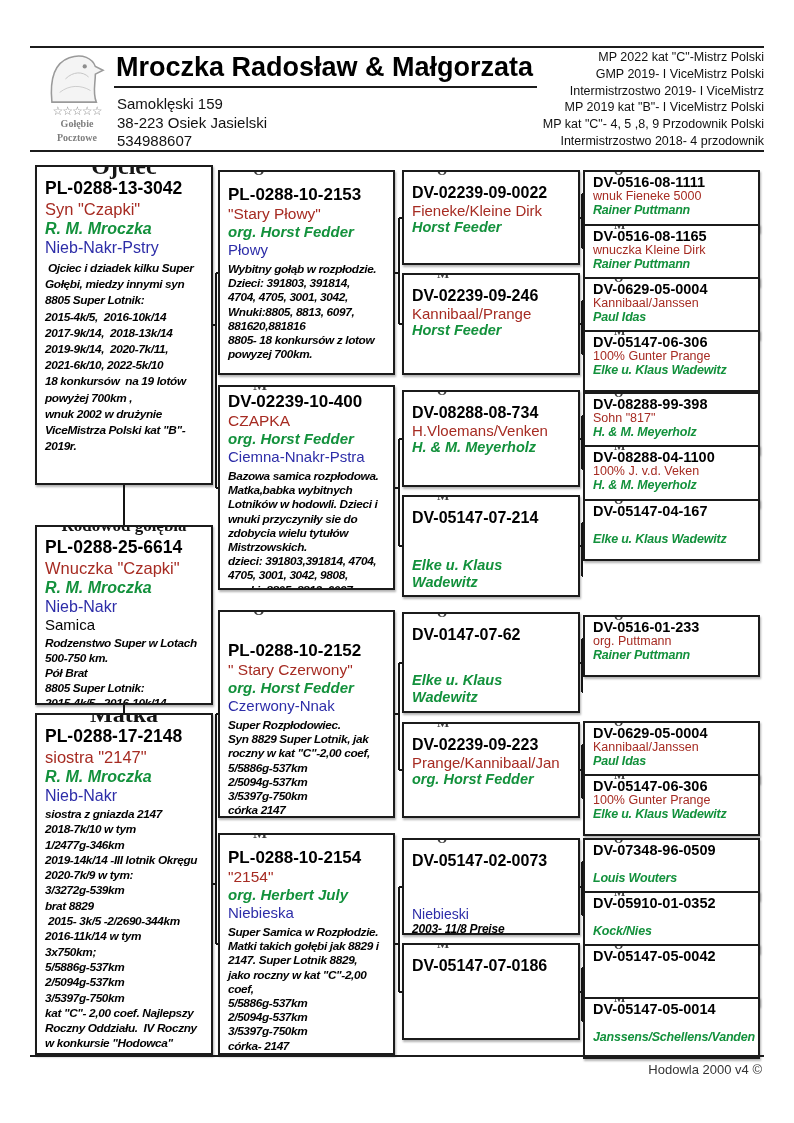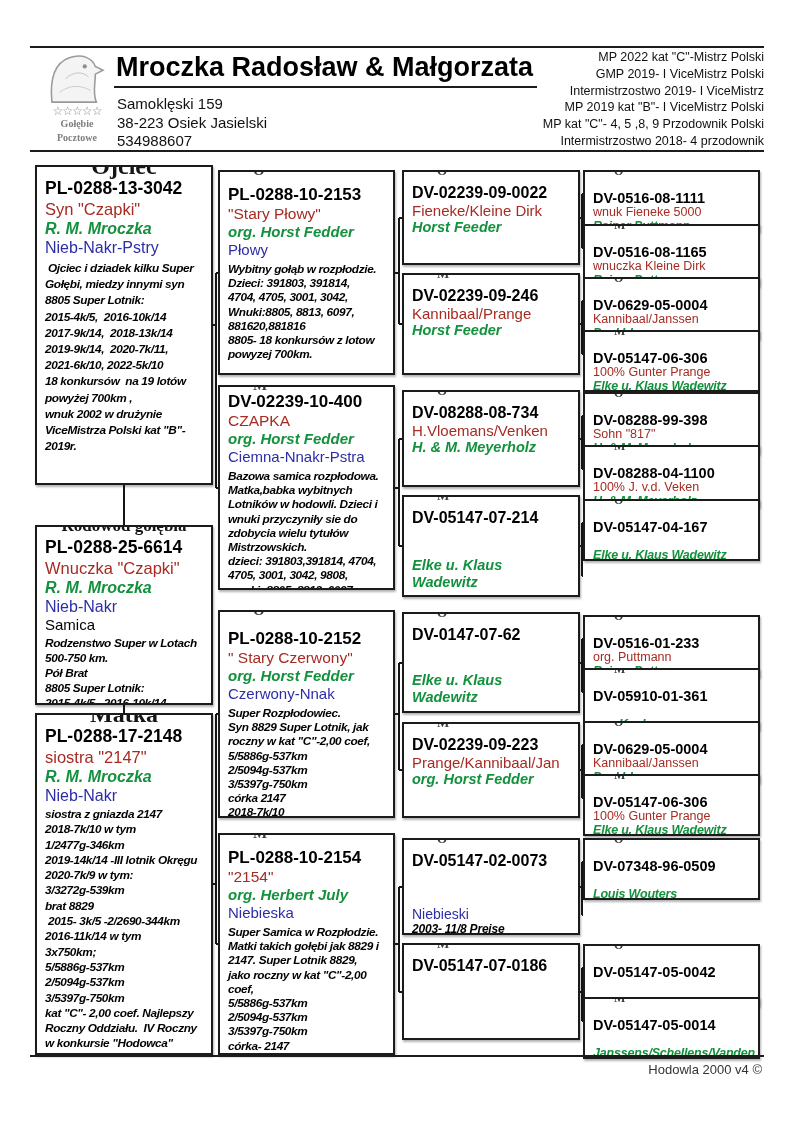--- a/index.html
+++ b/index.html
@@ -17,21 +17,21 @@
   #addr{position:absolute;left:117px;top:95px;font-size:15px;line-height:18.5px;color:#111;}
   #ach{position:absolute;right:30px;top:49px;text-align:right;font-size:12.5px;line-height:16.8px;color:#101010;}
 
   
   .box{position:absolute;background:#fff;border:2px solid #1b1b1b;border-radius:0;
        box-sizing:border-box;padding:5px 7px 3px 8px;overflow:hidden;
        box-shadow:1px 1.5px 2px rgba(0,0,0,.3);}
   .col1{left:35px;width:178px;}
   .col2{left:218px;width:177px;}
   .col3{left:402px;width:178px;}
-  .col4{left:583px;width:177px;height:62px;padding-top:18px;}
+  .col4{left:583px;width:177px;height:62px;padding-top:2px;}
 
   .hlab{position:absolute;left:50%;transform:translateX(-50%);background:#fff;padding:0 6px;
         font-family:"Liberation Serif",serif;font-weight:bold;white-space:nowrap;color:#151515;line-height:1;}
   .hlab.big{font-size:24px;top:-13px;}
   .hlab.mid{font-size:17px;top:-10px;}
   .slab{position:absolute;background:#fff;padding:0 5px;font-family:"Liberation Serif",serif;
         font-weight:bold;color:#3c3c3c;line-height:1;}
   .col2 .slab{font-size:15px;top:-9px;left:28px;}
   .col3 .slab{font-size:13px;top:-8px;left:28px;}
   .col4 .slab{font-size:12px;top:-7px;left:24px;}
@@ -189,21 +189,21 @@
 Lotników w hodowli. Dzieci i
 wnuki przyczyniły sie do
 zdobycia wielu tytułów
 Mistrzowskich.
 dzieci: 391803,391814, 4704,
 4705, 3001, 3042, 9808,
 wnuki: 8805, 8813, 6097,</div>
   </div>
   <div class="box col2" id="g2-2" style="top:610px;height:208px">
     <span class="slab">O</span>
-    <div class="ring" style="margin-top:12px">PL-0288-10-2152</div>
+    <div class="ring" style="margin-top:24px">PL-0288-10-2152</div>
     <div class="pname">" Stary Czerwony"</div>
     <div class="owner">org. Horst Fedder</div>
     <div class="breed">Czerwony-Nnak</div>
     <div class="desc">Super Rozpłodowiec.
 Syn 8829 Super Lotnik, jak
 roczny w kat "C"-2,00 coef,
 5/5886g-537km
 2/5094g-537km
 3/5397g-750km
 córka 2147
@@ -318,43 +318,43 @@
     <div class="ring">DV-05147-04-167</div>
     <div class="pname"></div>
     <div class="owner">Elke u. Klaus Wadewitz</div>
   </div>
   <div class="box col4" id="g4-8" style="top:615px">
     <span class="slab">O</span>
     <div class="ring">DV-0516-01-233</div>
     <div class="pname">org. Puttmann</div>
     <div class="owner">Rainer Puttmann</div>
   </div>
-  <div class="box col4" id="g4-9" style="top:668px">
-    <span class="slab">M</span>
-    <div class="ring">DV-05910-01-361</div>
-    <div class="pname"></div>
-    <div class="owner">org. Kock</div>
-  </div>
   <div class="box col4" id="g4-10" style="top:721px">
     <span class="slab">O</span>
     <div class="ring">DV-0629-05-0004</div>
     <div class="pname">Kannibaal/Janssen</div>
     <div class="owner">Paul Idas</div>
   </div>
   <div class="box col4" id="g4-11" style="top:774px">
     <span class="slab">M</span>
     <div class="ring">DV-05147-06-306</div>
     <div class="pname">100% Gunter Prange</div>
     <div class="owner">Elke u. Klaus Wadewitz</div>
   </div>
   <div class="box col4" id="g4-12" style="top:838px">
     <span class="slab">O</span>
     <div class="ring">DV-07348-96-0509</div>
     <div class="pname"></div>
     <div class="owner">Louis Wouters</div>
+  </div>
+  <div class="box col4" id="g4-13" style="top:891px">
+    <span class="slab">M</span>
+    <div class="ring">DV-05910-01-0352</div>
+    <div class="pname"></div>
+    <div class="owner">Kock/Nies</div>
   </div>
   <div class="box col4" id="g4-14" style="top:944px">
     <span class="slab">O</span>
     <div class="ring">DV-05147-05-0042</div>
   </div>
   <div class="box col4" id="g4-15" style="top:997px">
     <span class="slab">M</span>
     <div class="ring">DV-05147-05-0014</div>
     <div class="pname"></div>
     <div class="owner">Janssens/Schellens/Vanden</div>

